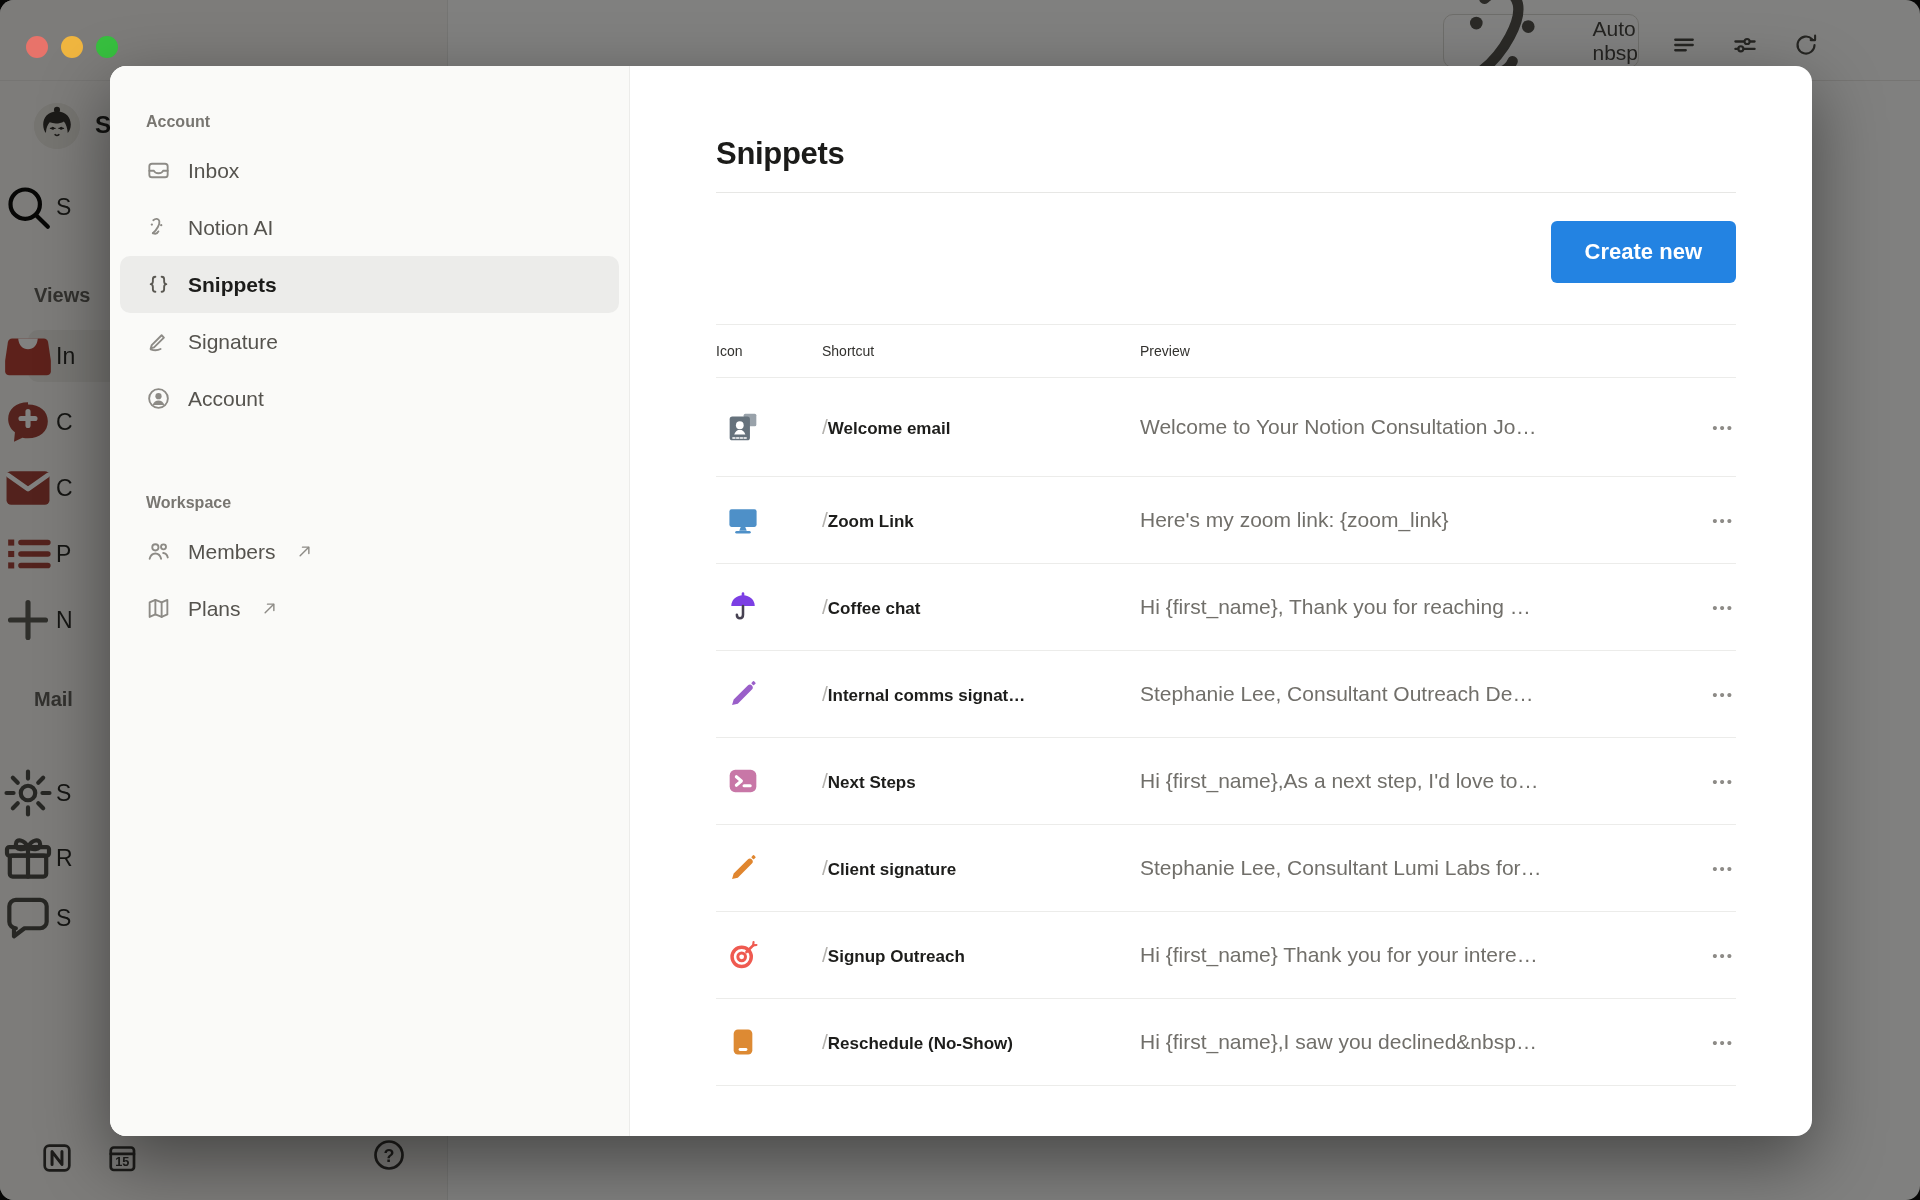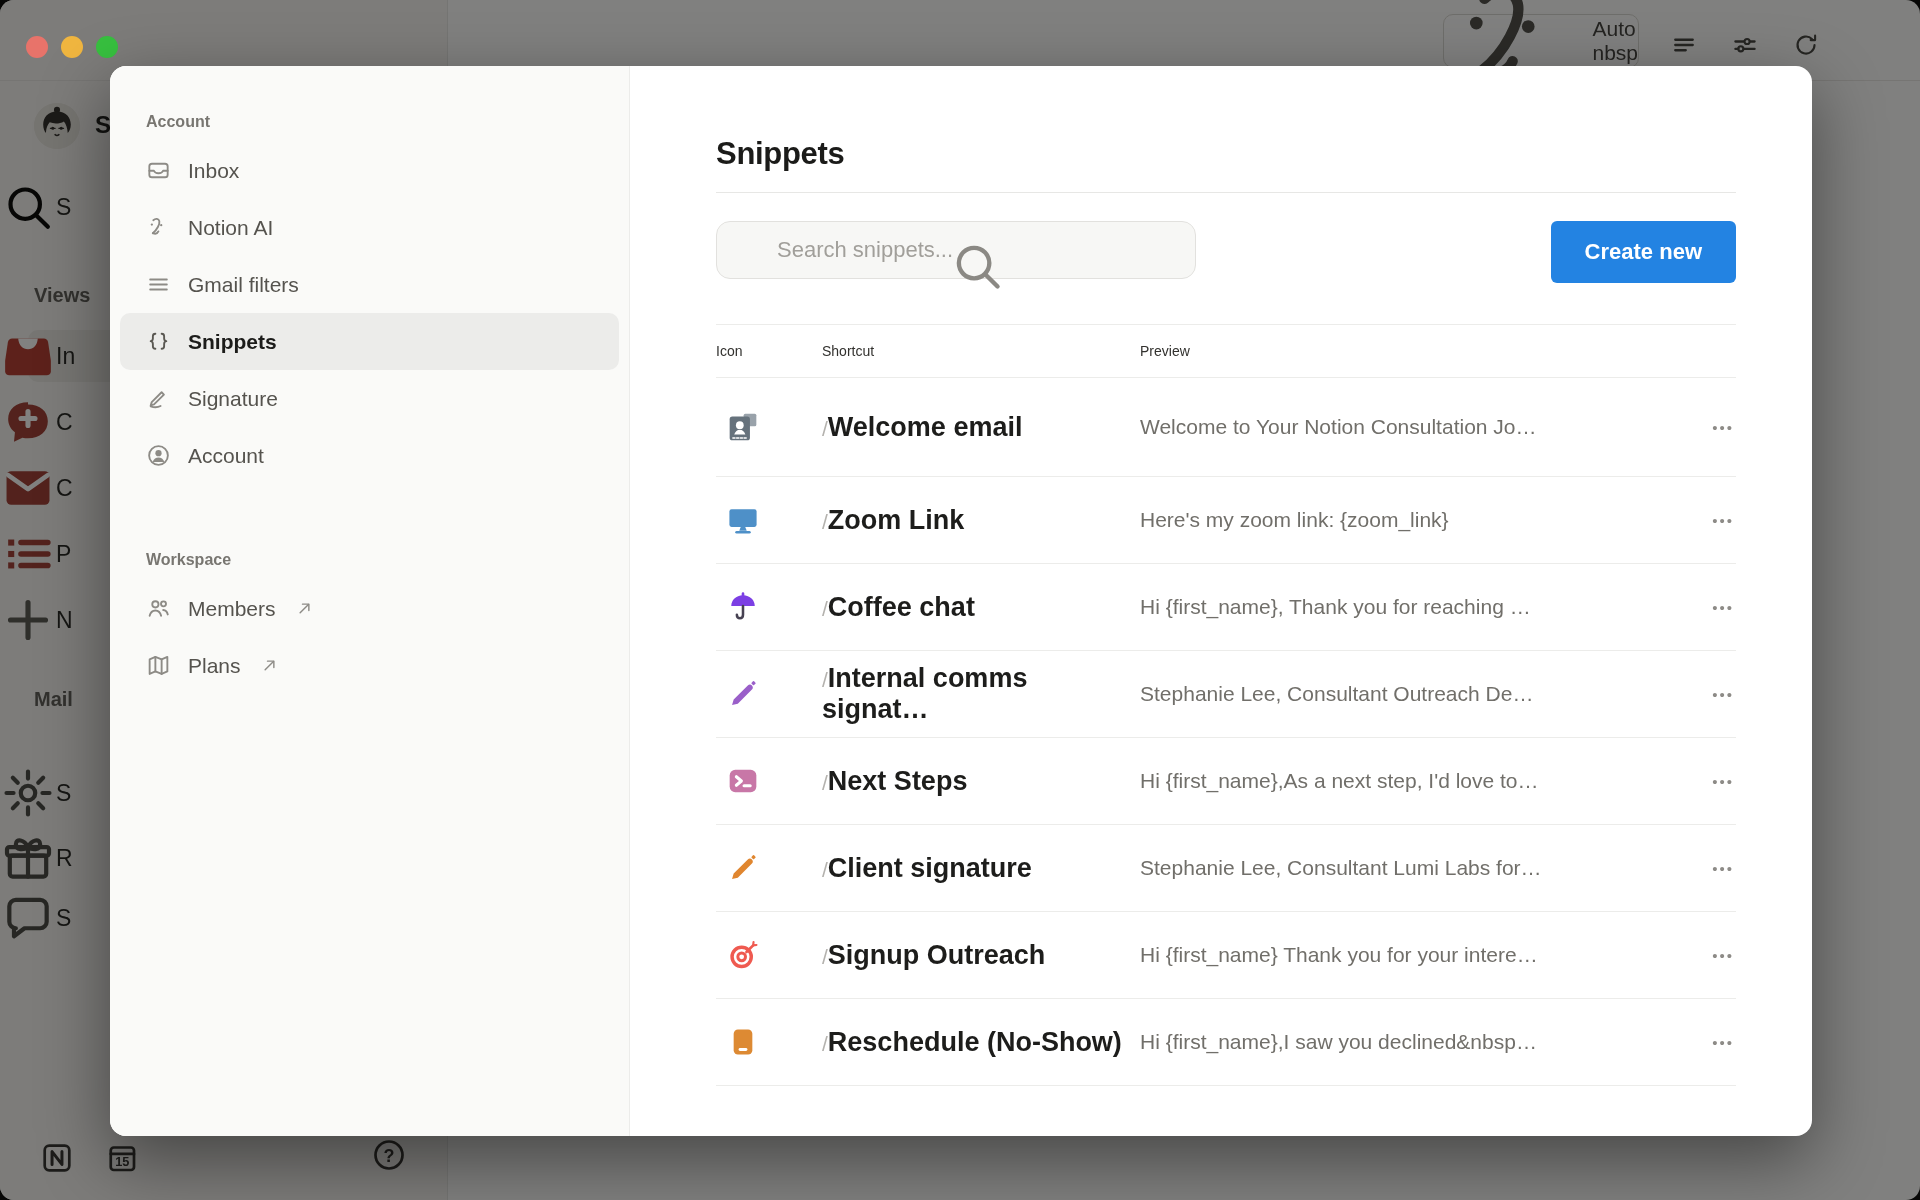--- a/index.html
+++ b/index.html
@@ -79,21 +79,21 @@
             display:flex; align-items:center; font-size:14px; color:#32312e; }
   .col-icon { width:106px; flex:none; }
   .col-shortcut { width:318px; flex:none; }
   .col-preview { flex:1; min-width:0; }
   .col-more { width:50px; flex:none; display:flex; justify-content:flex-end; }
   .t-row { height:87px; border-bottom:1px solid #ececea; display:flex; align-items:center; }
   .t-row:first-child { height:99px; }
   .t-row .col-icon { padding-left:11px; }
   .row-ic { width:32px; height:32px; display:block; }
   .sc-slash { color:#b4b2ae; font-size:21px; }
-  .sc-name { color:#1d1d1b; font-size:27px; font-weight:700; }
+  .sc-name { color:#1d1d1b; font-size:17px; font-weight:700; }
   .pv-text { color:#716f6a; font-size:21px; white-space:nowrap; overflow:hidden; }
   .more-dots { font-size:15px; letter-spacing:2px; color:#8d8b87; cursor:pointer; padding:6px 2px; }
   .t-partial { height:60px; display:flex; }
   .t-partial .col-icon { padding-left:11px; padding-top:28px; }
   .sliver { width:22px; height:30px; border-radius:6px; margin-left:5px; }
 </style>
 </head>
 <body>
 
 <div class="screen">
@@ -271,28 +271,20 @@
         </div>
         <div class="m-item">
           <span style="width:25px;height:25px;flex:none"><svg viewBox="0 0 24 24" fill="none" stroke="currentColor" stroke-width="1.8" stroke-linecap="round" stroke-linejoin="round" style="width:100%;height:100%">
               <path d="M7 5c2.2-2 5.2-1.7 5.8.9.6 2.8-2.2 8.4-6.3 11.6"></path>
               <path d="M6.6 17.5c2.6 1 4.6-.1 5.3-1.7"></path>
               <circle cx="5.6" cy="9.2" r="1.1" fill="currentColor" stroke="none"></circle>
               <circle cx="14.6" cy="9.8" r="1.1" fill="currentColor" stroke="none"></circle>
             </svg></span>
           <span class="m-lbl">Notion AI</span>
         </div>
-        <div class="m-item">
-          <span style="width:25px;height:25px;flex:none"><svg viewBox="0 0 24 24" fill="none" stroke="currentColor" stroke-width="1.8" stroke-linecap="round" stroke-linejoin="round" style="width:100%;height:100%">
-              <path d="M4 7.2h16"></path>
-              <path d="M4 12h16"></path>
-              <path d="M4 16.8h16"></path>
-            </svg></span>
-          <span class="m-lbl">Gmail filters</span>
-        </div>
         <div class="m-item selected">
           <span style="width:25px;height:25px;flex:none"><svg viewBox="0 0 24 24" fill="none" stroke="currentColor" stroke-width="1.8" stroke-linecap="round" stroke-linejoin="round" style="width:100%;height:100%">
               <path d="M9 4.5c-1.8 0-2.4.9-2.4 2.4v2.2c0 1.5-.7 2.3-2.1 2.6 1.4.3 2.1 1.1 2.1 2.6v2.2c0 1.5.6 2.4 2.4 2.4"></path>
               <path d="M15 4.5c1.8 0 2.4.9 2.4 2.4v2.2c0 1.5.7 2.3 2.1 2.6-1.4.3-2.1 1.1-2.1 2.6v2.2c0 1.5-.6 2.4-2.4 2.4"></path>
             </svg></span>
           <span class="m-lbl">Snippets</span>
         </div>
         <div class="m-item">
           <span style="width:25px;height:25px;flex:none"><svg viewBox="0 0 24 24" fill="none" stroke="currentColor" stroke-width="1.8" stroke-linecap="round" stroke-linejoin="round" style="width:100%;height:100%">
               <path d="M5.5 15.5 15 6l2.2 2.2-9.5 9.5-3.2 1z"></path>
@@ -333,27 +325,20 @@
               <path d="M9.5 6.5h8v8"></path>
             </svg></span>
         </div>
       </div>
 
     <div class="m-content">
       <div class="c-title">Snippets</div>
       <div class="c-divider"></div>
 
       <div class="c-actions">
-        <div class="search-wrap">
-          <span id="snip-search-ic"><svg viewBox="0 0 24 24" fill="none" stroke="currentColor" stroke-width="1.8" stroke-linecap="round" stroke-linejoin="round" style="width:100%;height:100%">
-                <circle cx="10.8" cy="10.8" r="6.3"></circle>
-                <path d="M15.6 15.6 20.5 20.5"></path>
-              </svg></span>
-          <input class="search-input" type="text" placeholder="Search snippets..." style="">
-        </div>
         <button class="create-btn" id="create-btn" style="background: rgb(35, 131, 226); border-radius: 6px;">Create new</button>
       </div>
 
       <div class="t-head">
         <div class="col-icon">Icon</div>
         <div class="col-shortcut">Shortcut</div>
         <div class="col-preview">Preview</div>
         <div class="col-more"></div>
       </div>
 

